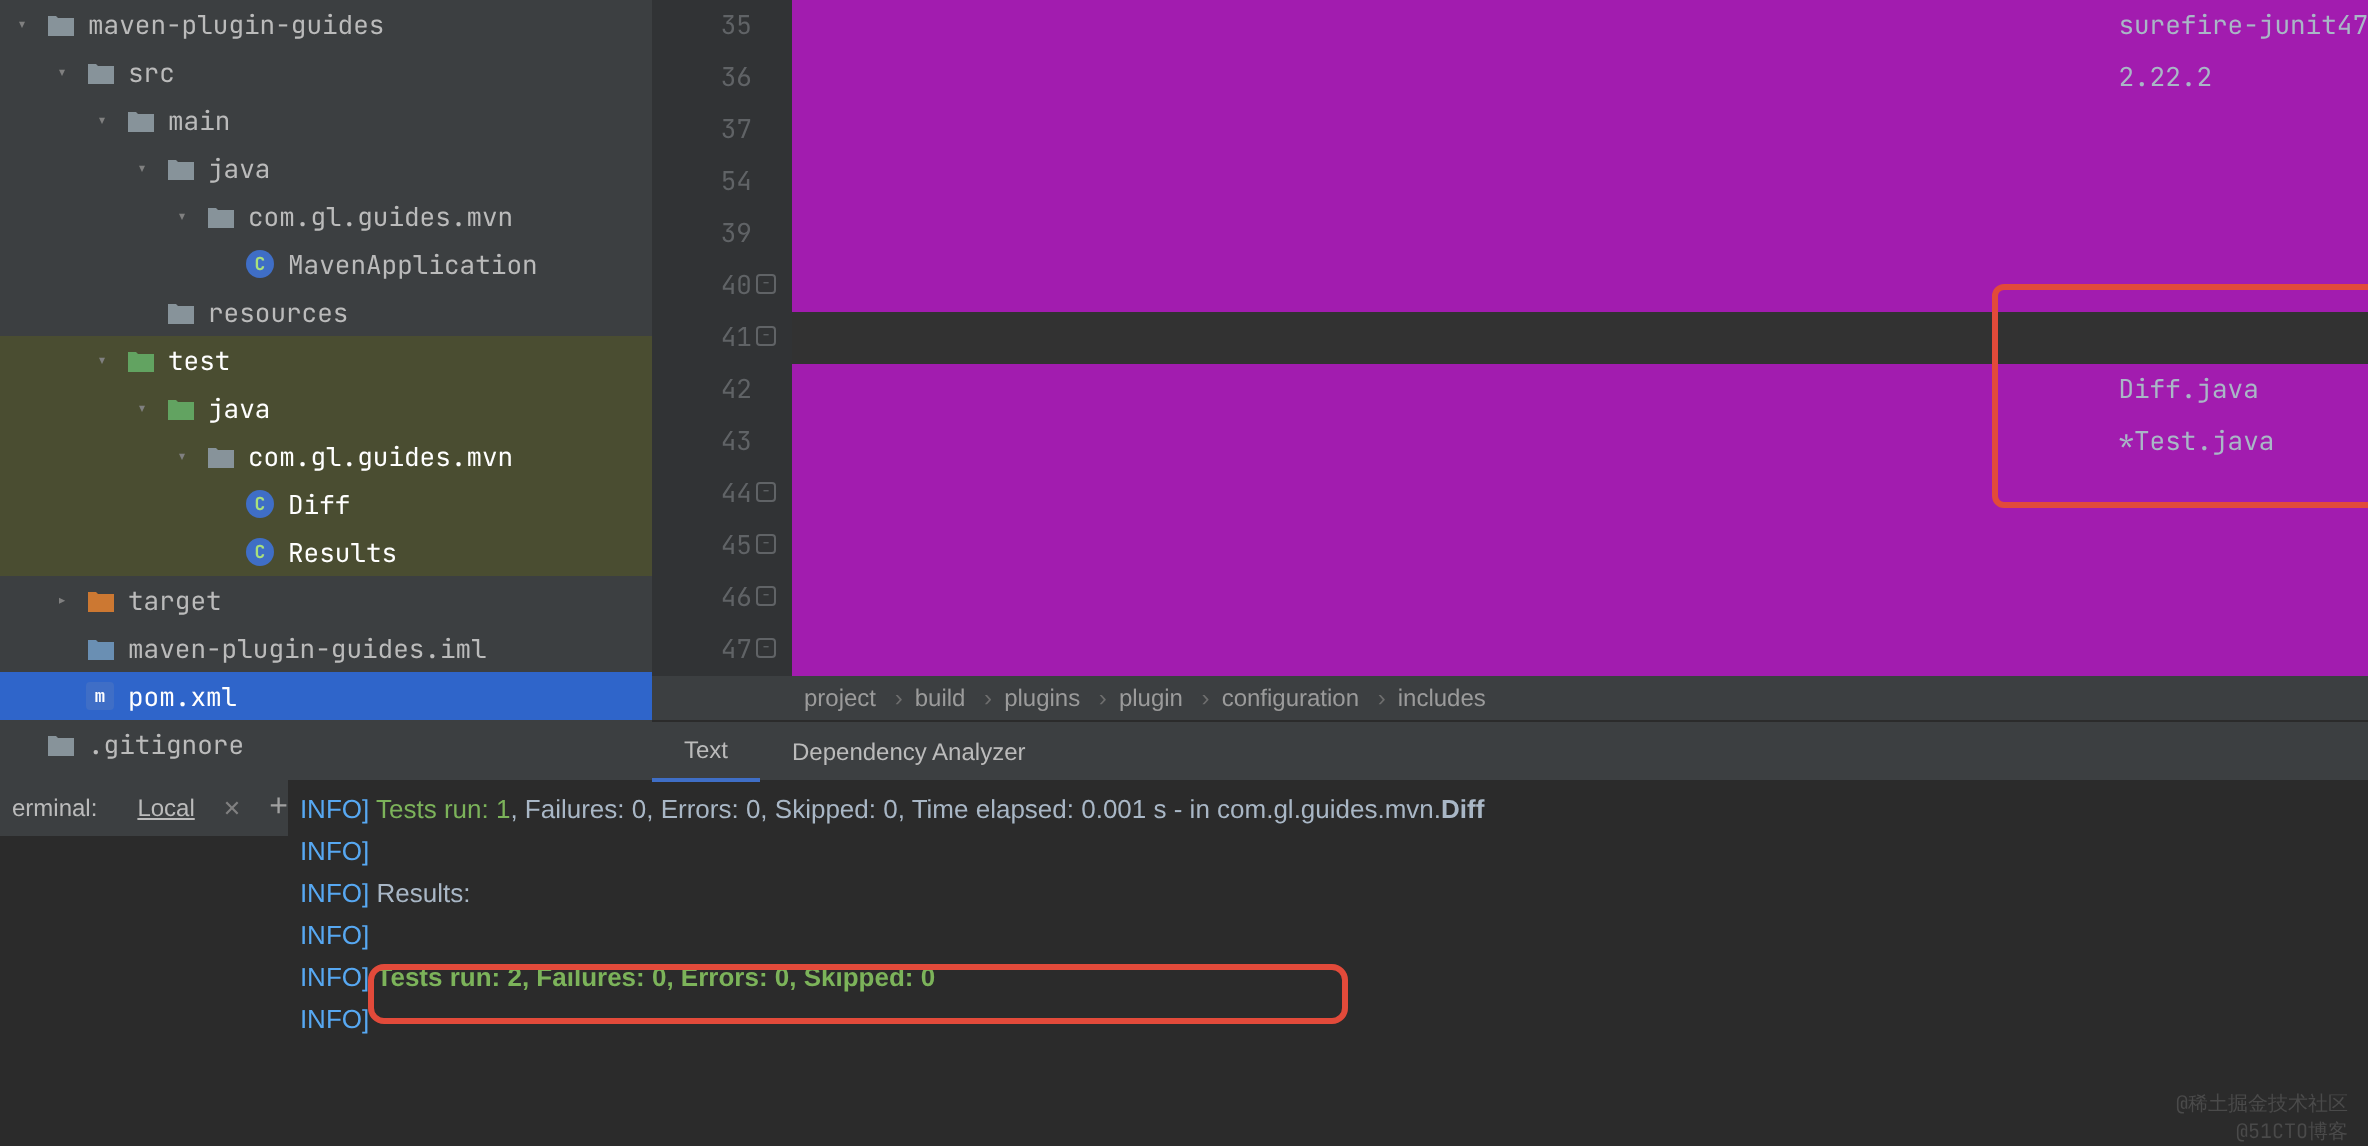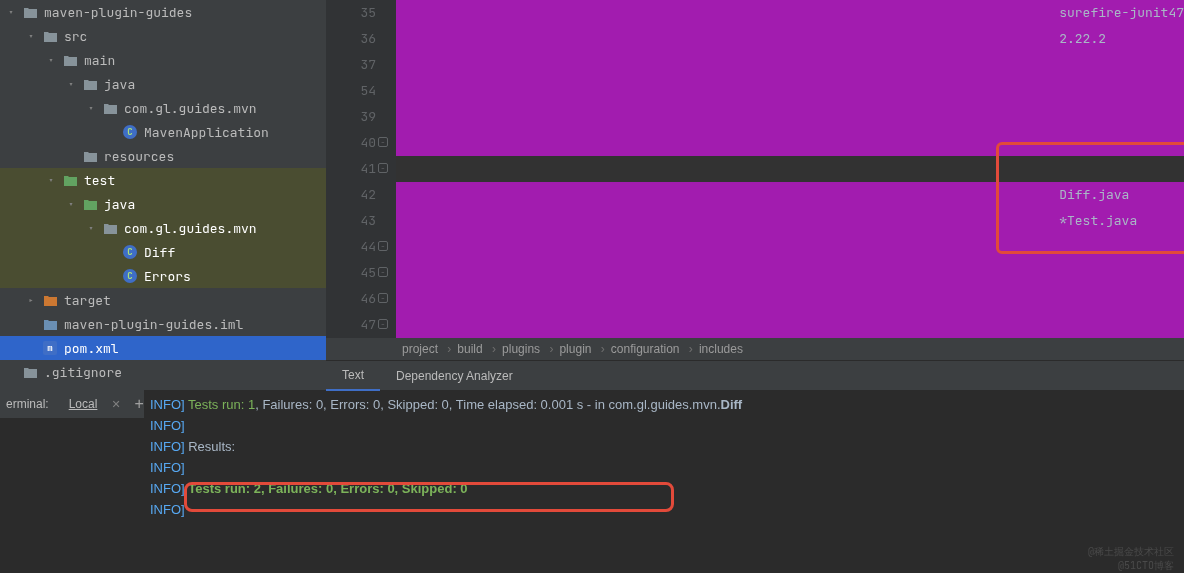--- a/index.html
+++ b/index.html
@@ -155,21 +155,21 @@
           <span class="ficon">
             <span class="class-icon">C</span>
           </span>
           <span class="tree-label">Diff</span>
         </div>
         <div class="tree-row highlighted" style="padding-left:108px">
           <span class="arrow"></span>
           <span class="ficon">
             <span class="class-icon">C</span>
           </span>
-          <span class="tree-label">Errors</span>
+          <span class="tree-label">Results</span>
         </div>
         <div class="tree-row" style="padding-left:28px">
           <span class="arrow">▸</span>
           <span class="ficon">
             <svg class="folder-svg" viewBox="0 0 15 13">
               <path fill="#cc7832" d="M1 2h4l1 1h8v9H1z"></path>
             </svg>
           </span>
           <span class="tree-label">target</span>
         </div>

